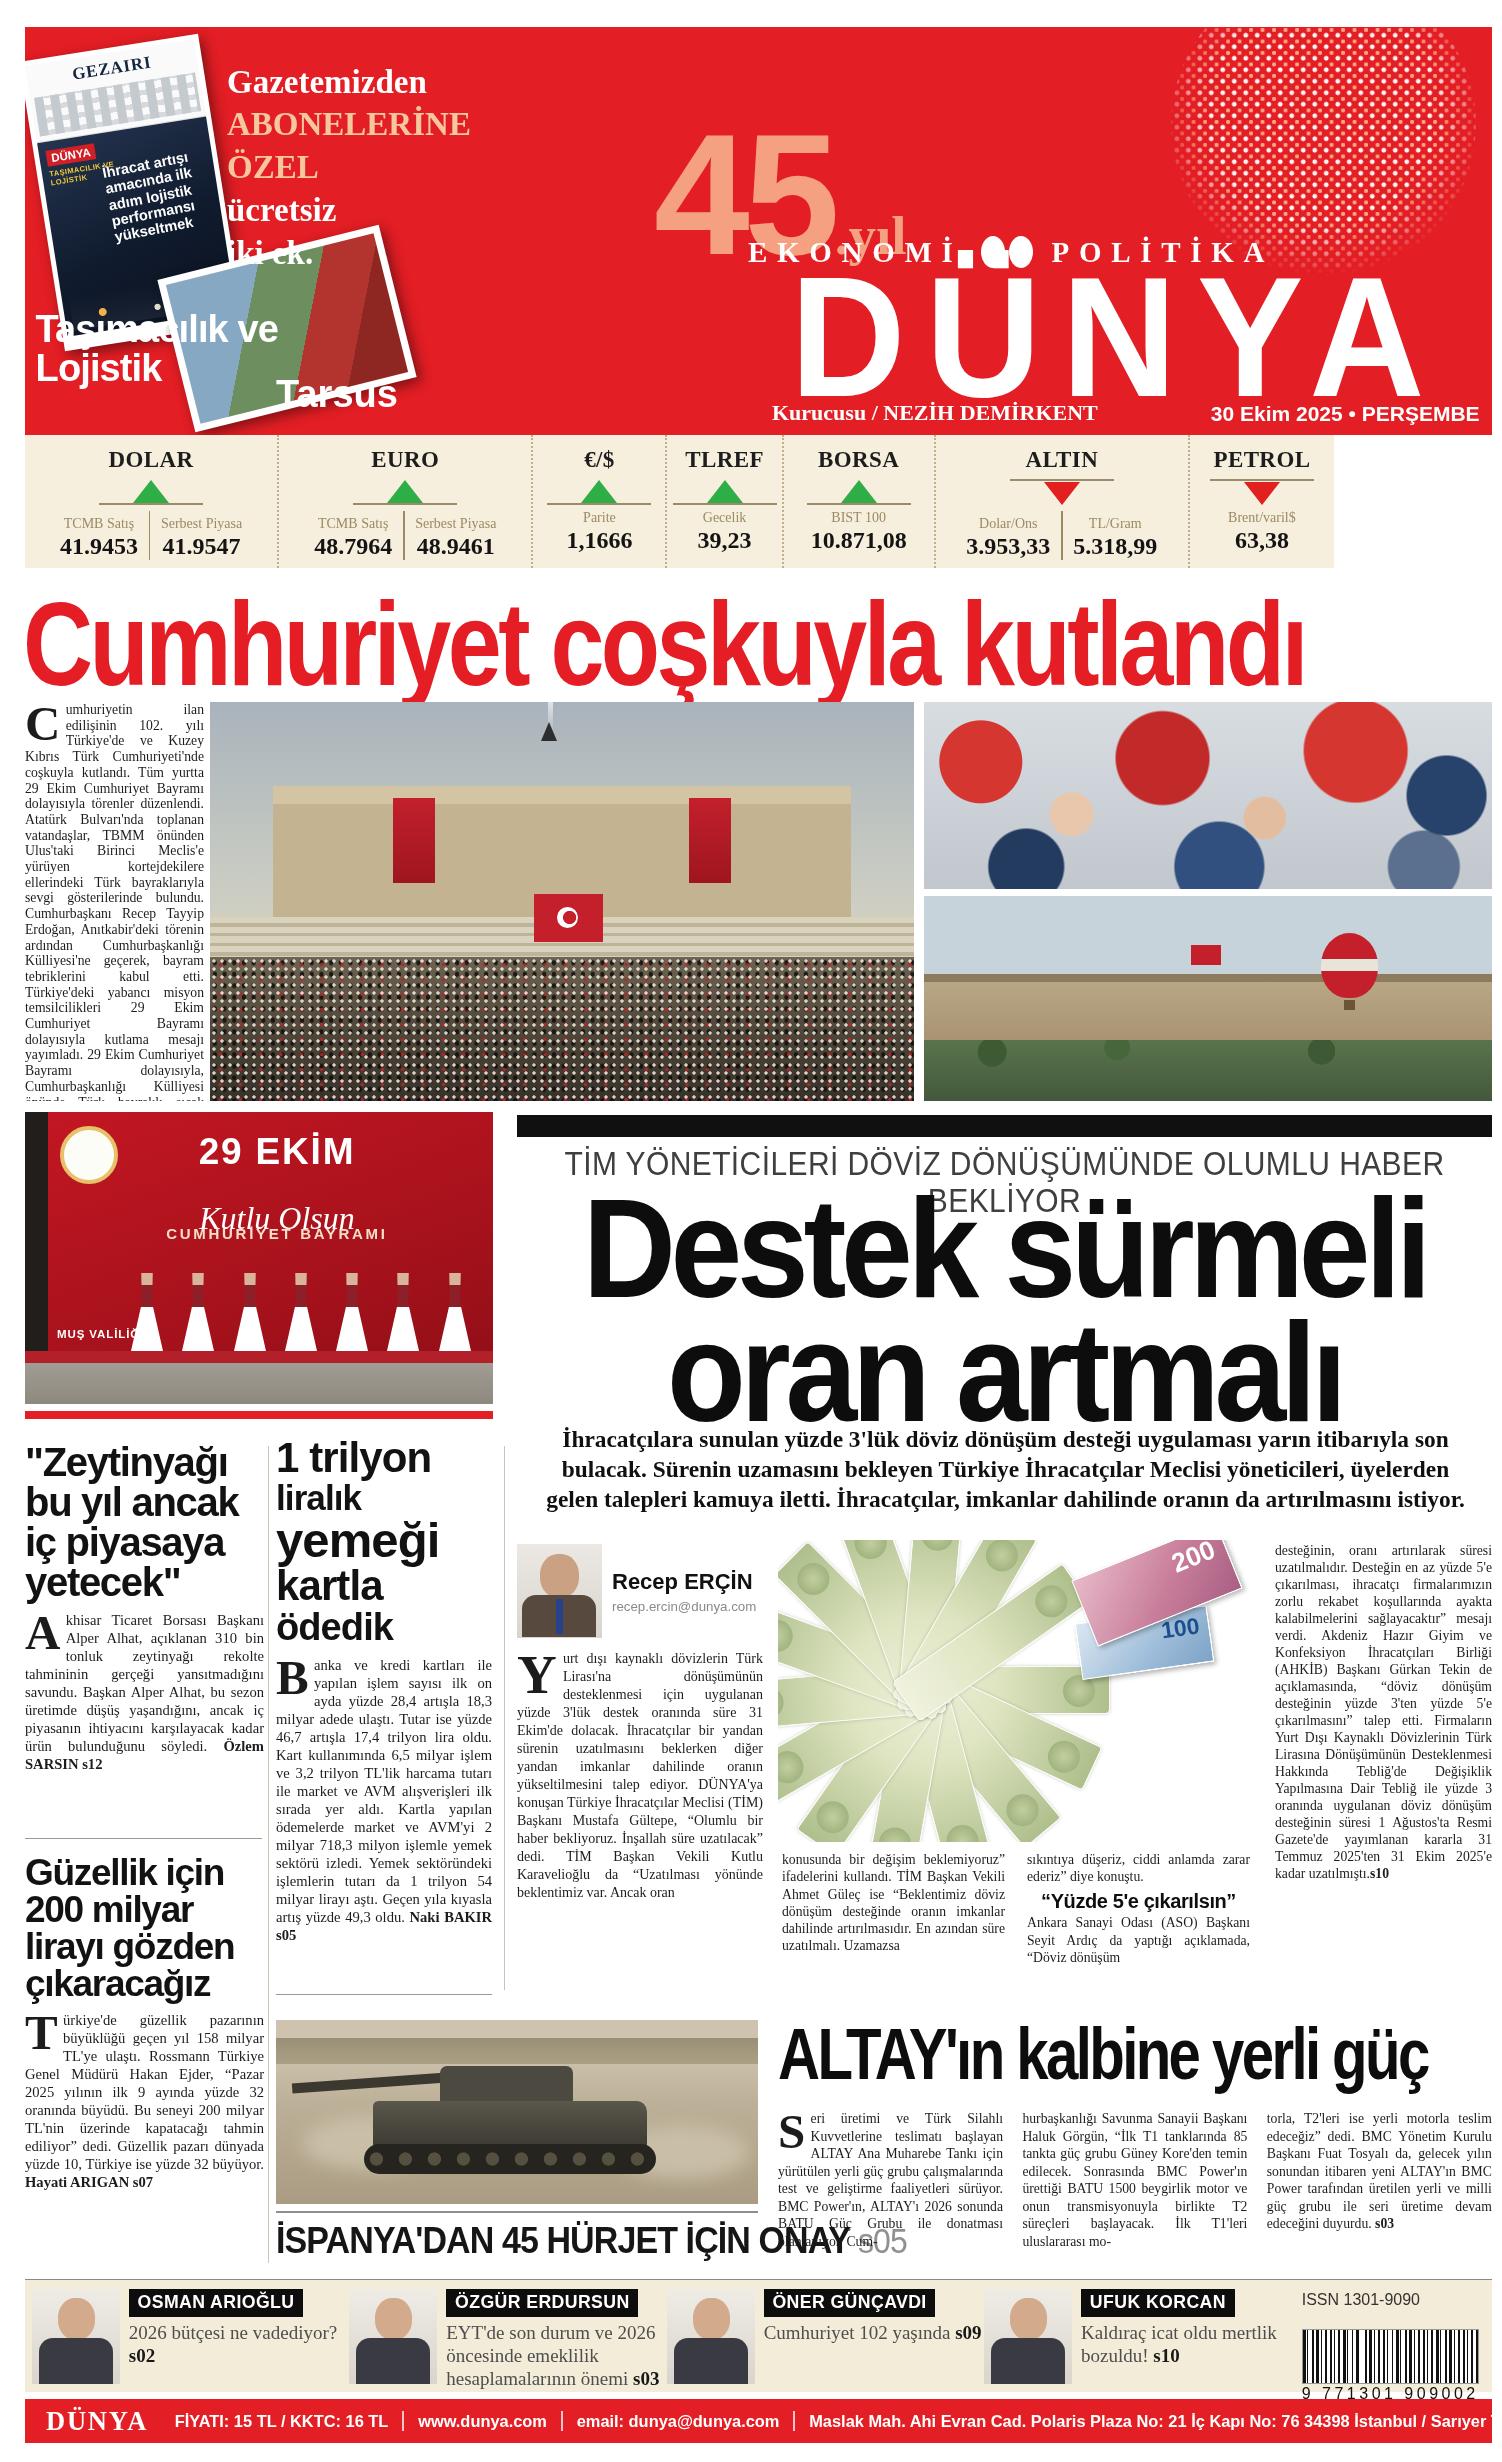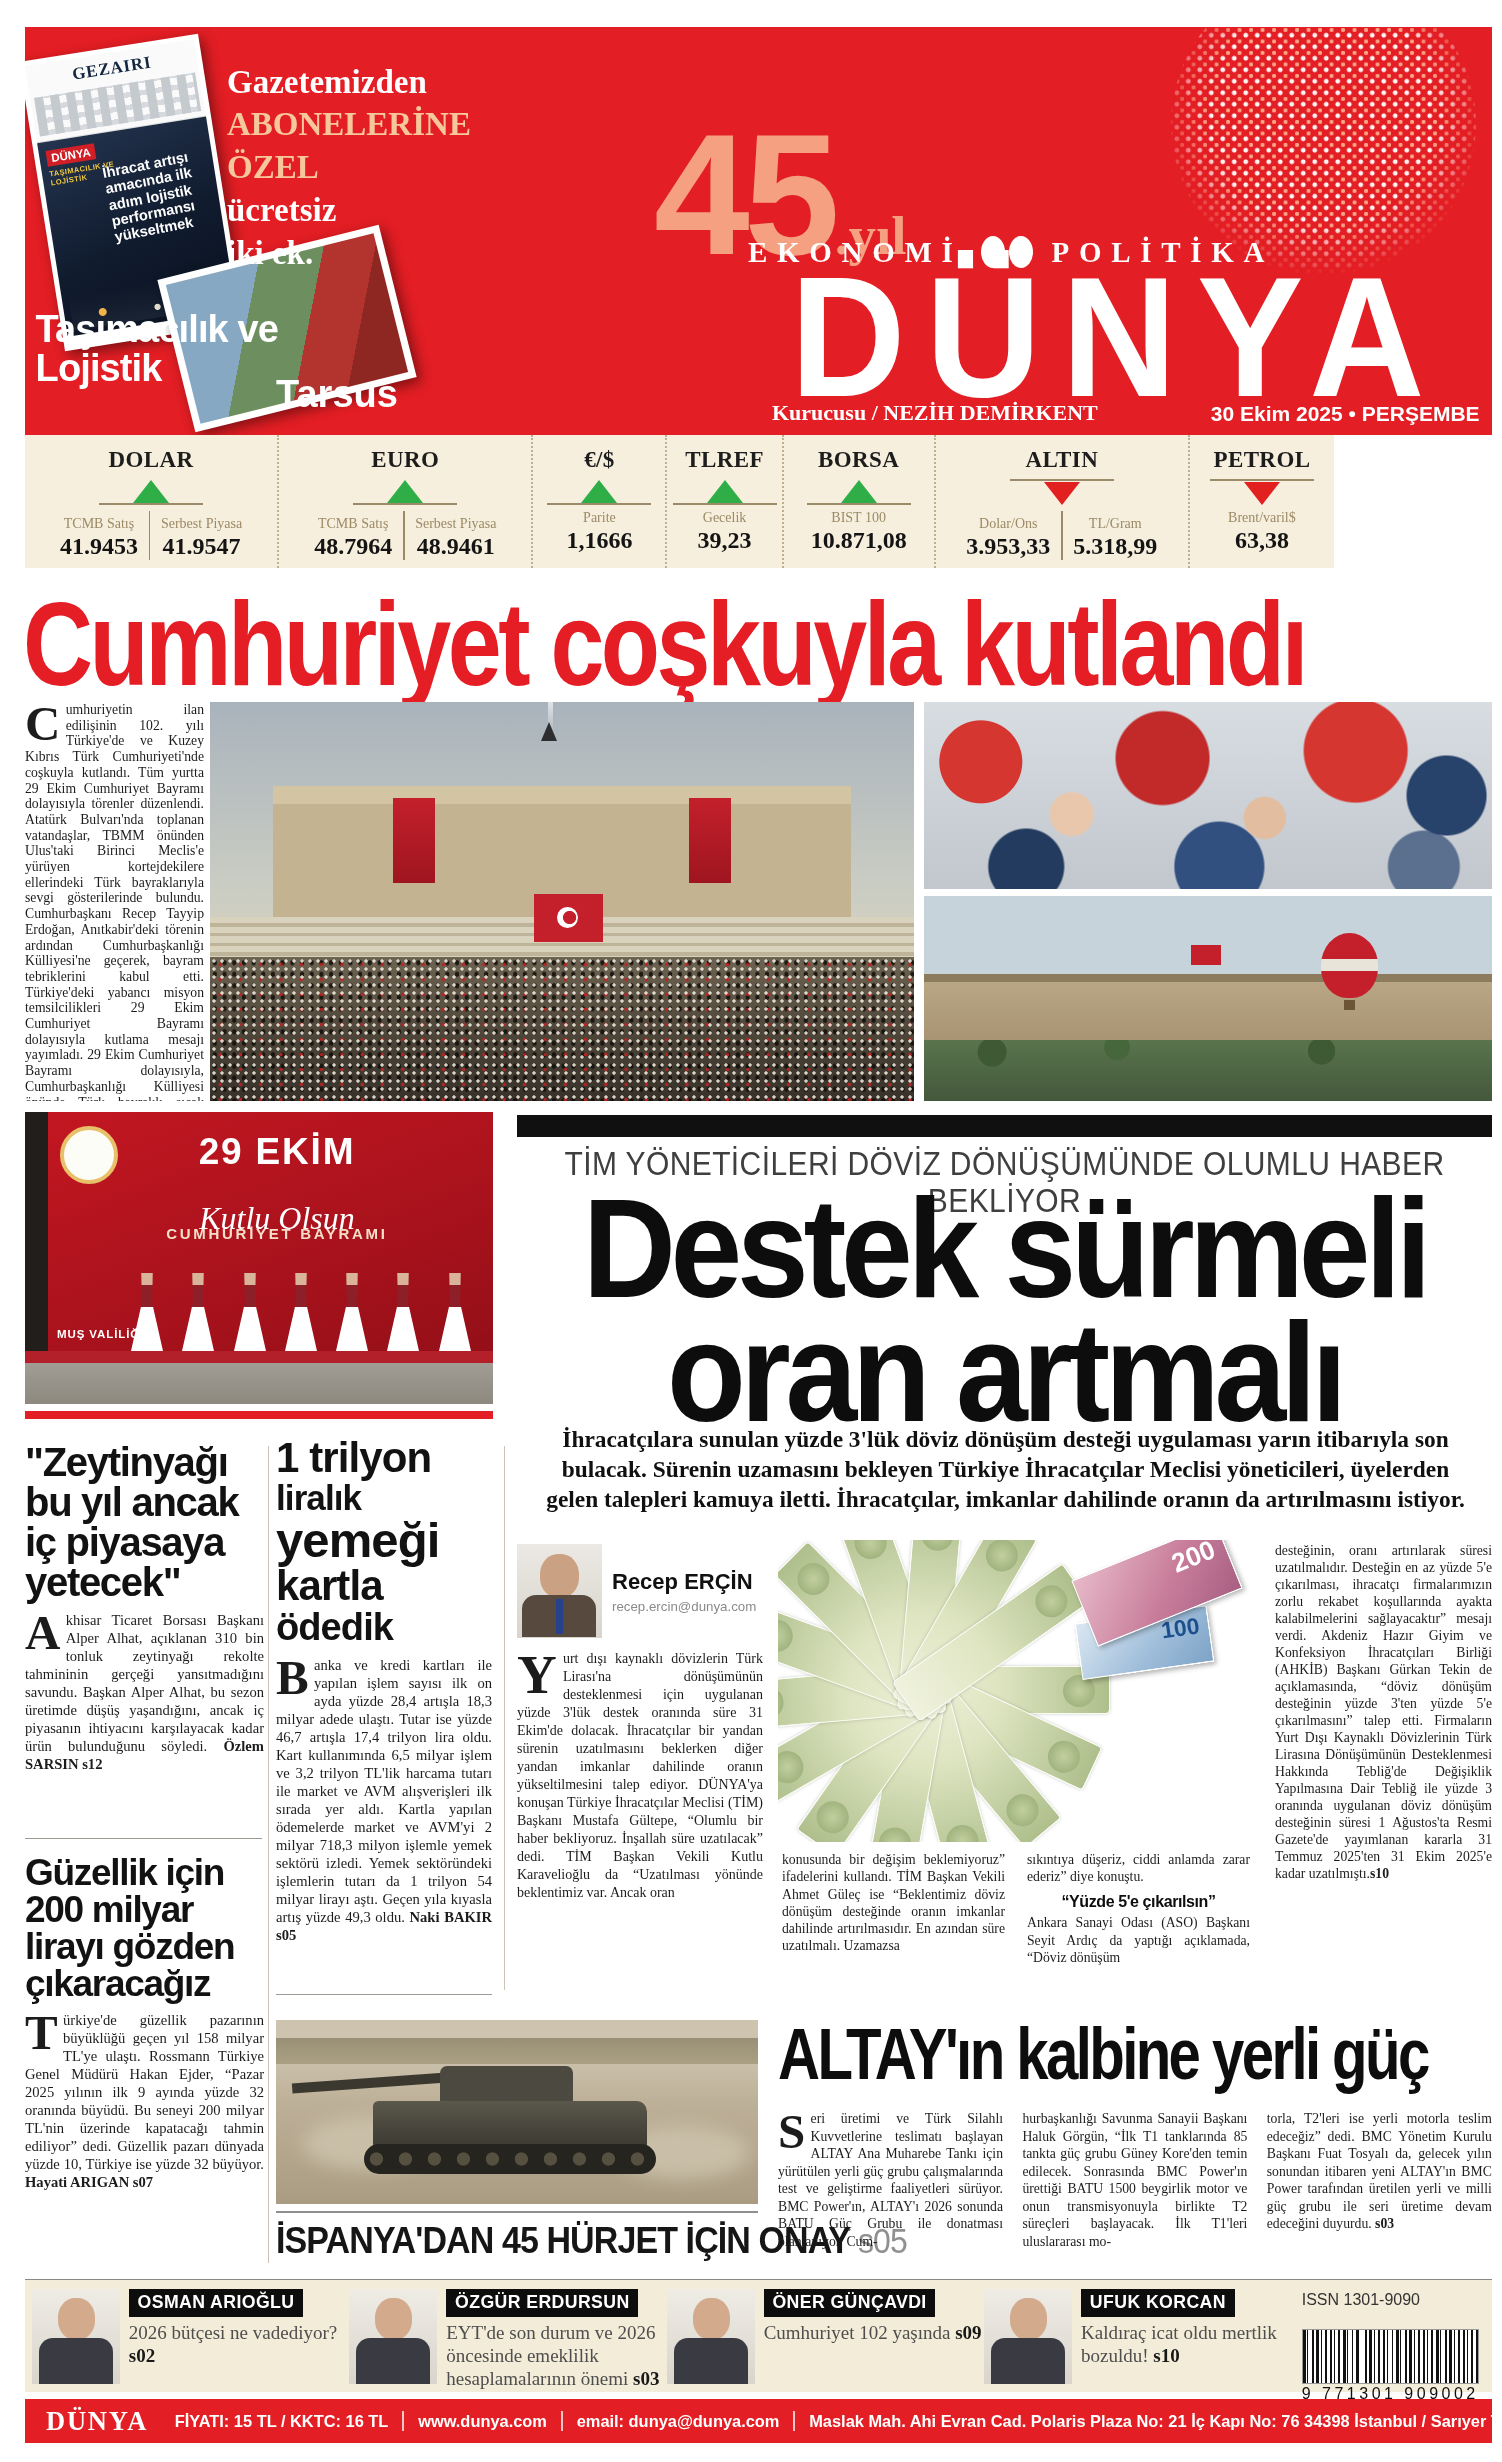--- a/index.html
+++ b/index.html
@@ -177,21 +177,21 @@
   .byphoto .head { position:absolute; left:23px; top:10.6px; width:39px; height:44px; border-radius:46%; background:#caa183; }
   .byphoto .body { position:absolute; left:5.3px; top:51px; width:74px; height:42px; border-radius:14px 14px 0 0; background:#57493e; }
   .byphoto .tie { position:absolute; left:39px; top:55px; width:7px; height:35px; background:#27418a; }
   .byname { position:absolute; left:95px; top:25px; font-family:"Liberation Sans",sans-serif; font-weight:bold; font-size:22px; color:#111; }
   .byemail { position:absolute; left:95px; top:55px; font-family:"Liberation Sans",sans-serif; font-size:13.3px; color:#8a8a8a; }
   .dcol { position:absolute; font-size:14px; line-height:18px; text-align:justify; color:#1c1c1c; overflow:hidden; }
   .dcol1 { left:0; top:110px; width:246px; height:348px; }
   .dcol2 { left:265px; top:311px; width:223px; height:147px; font-size:13.7px; line-height:17.3px; }
   .dcol3 { left:510px; top:311px; width:223px; height:147px; font-size:13.7px; line-height:17.3px; }
   .dcol4 { left:758px; top:1.8px; width:217px; height:456px; font-size:13.7px; line-height:17px; }
-  .subhead { font-family:"Liberation Sans",sans-serif; font-weight:bold; font-size:16px; letter-spacing:-0.4px; text-align:center; margin:7px 0 4.4px; color:#0e0e0e; }
+  .subhead { font-family:"Liberation Sans",sans-serif; font-weight:bold; font-size:20px; letter-spacing:-0.4px; text-align:center; margin:7px 0 4.4px; color:#0e0e0e; }
   .bigdrop::first-letter { float:left; font-weight:bold; font-size:55px; line-height:44px; padding:2.7px 6.2px 0 0; }
 
   .ph-money { left:778px; top:1540px; width:482px; height:302px; background:#fff; }
   .bill { position:absolute; left:124px; top:126px; width:208px; height:48px; border-radius:4.4px;
     background:linear-gradient(90deg,#f0f2dd 0%, #dfe5c2 45%, #aebf8c 100%); border:0.9px solid #fbfbf5;
     box-shadow:0 0 3.5px rgba(40,60,30,.25); transform-origin:21px 24px; }
   .bill::after { content:""; position:absolute; right:14px; top:8px; width:32px; height:32px; border-radius:50%;
     background:radial-gradient(#c2cfa0, #93a871); }
   .stack200 { position:absolute; right:25px; top:8.8px; width:156px; height:71px; transform:rotate(-22deg);
     background:linear-gradient(135deg,#e7b9c9,#c97f9b 55%, #a95f83); border:1.8px solid #fff; box-shadow:1.8px 2.7px 5.3px rgba(0,0,0,.3);

